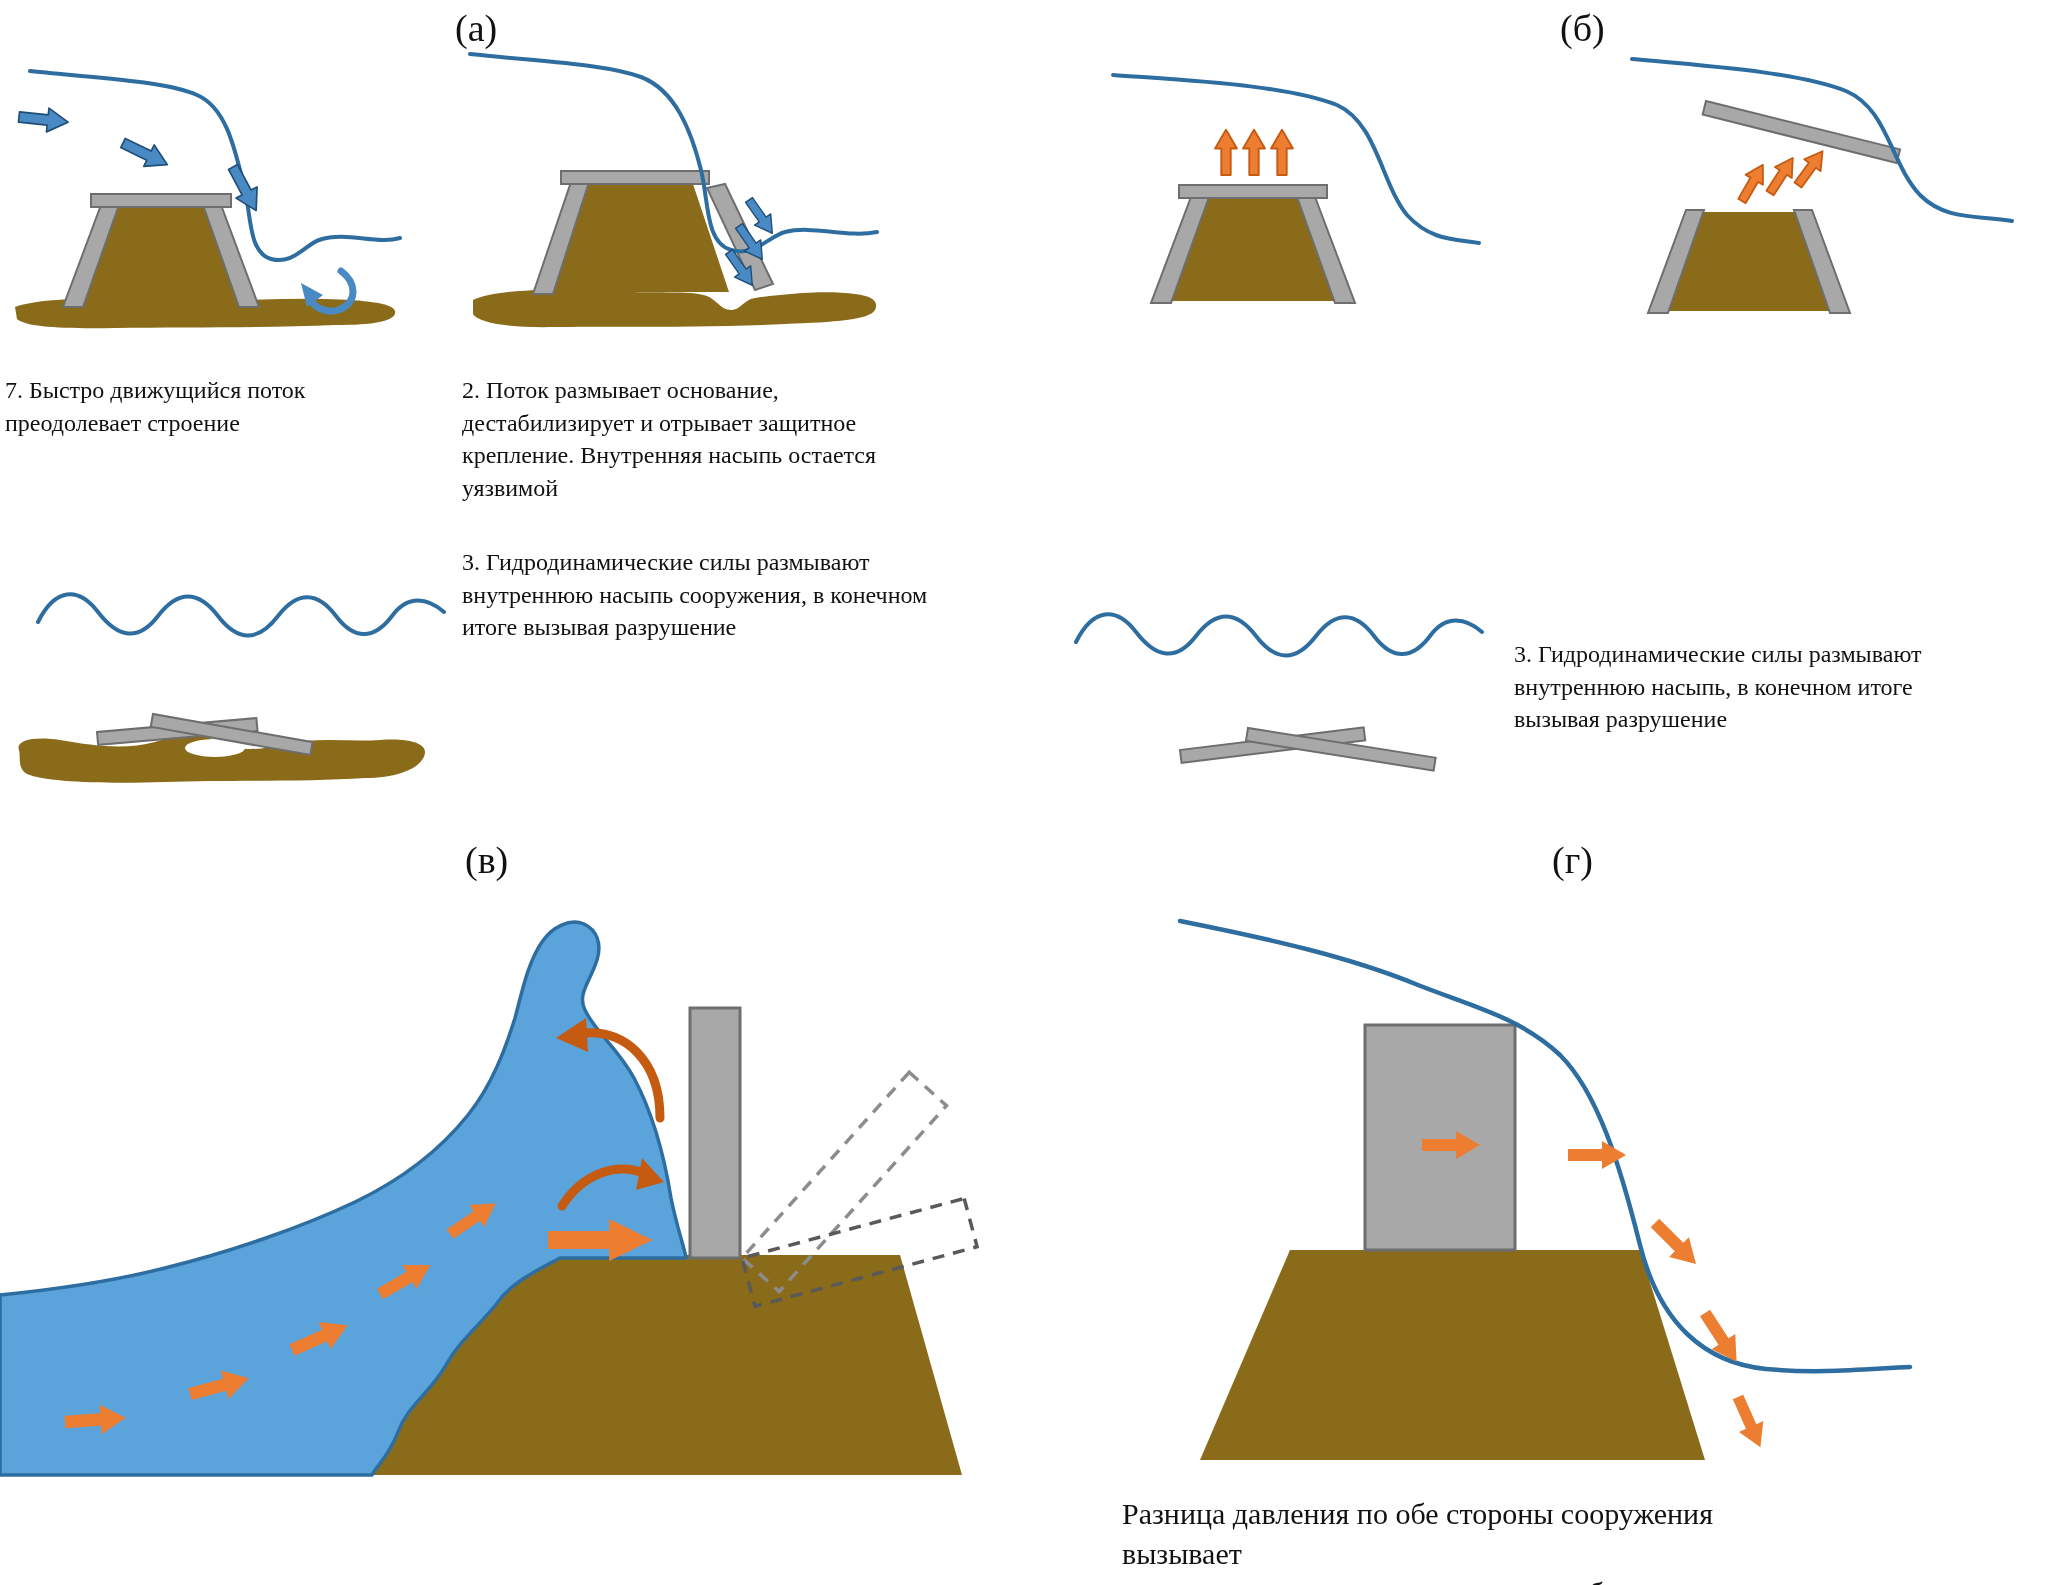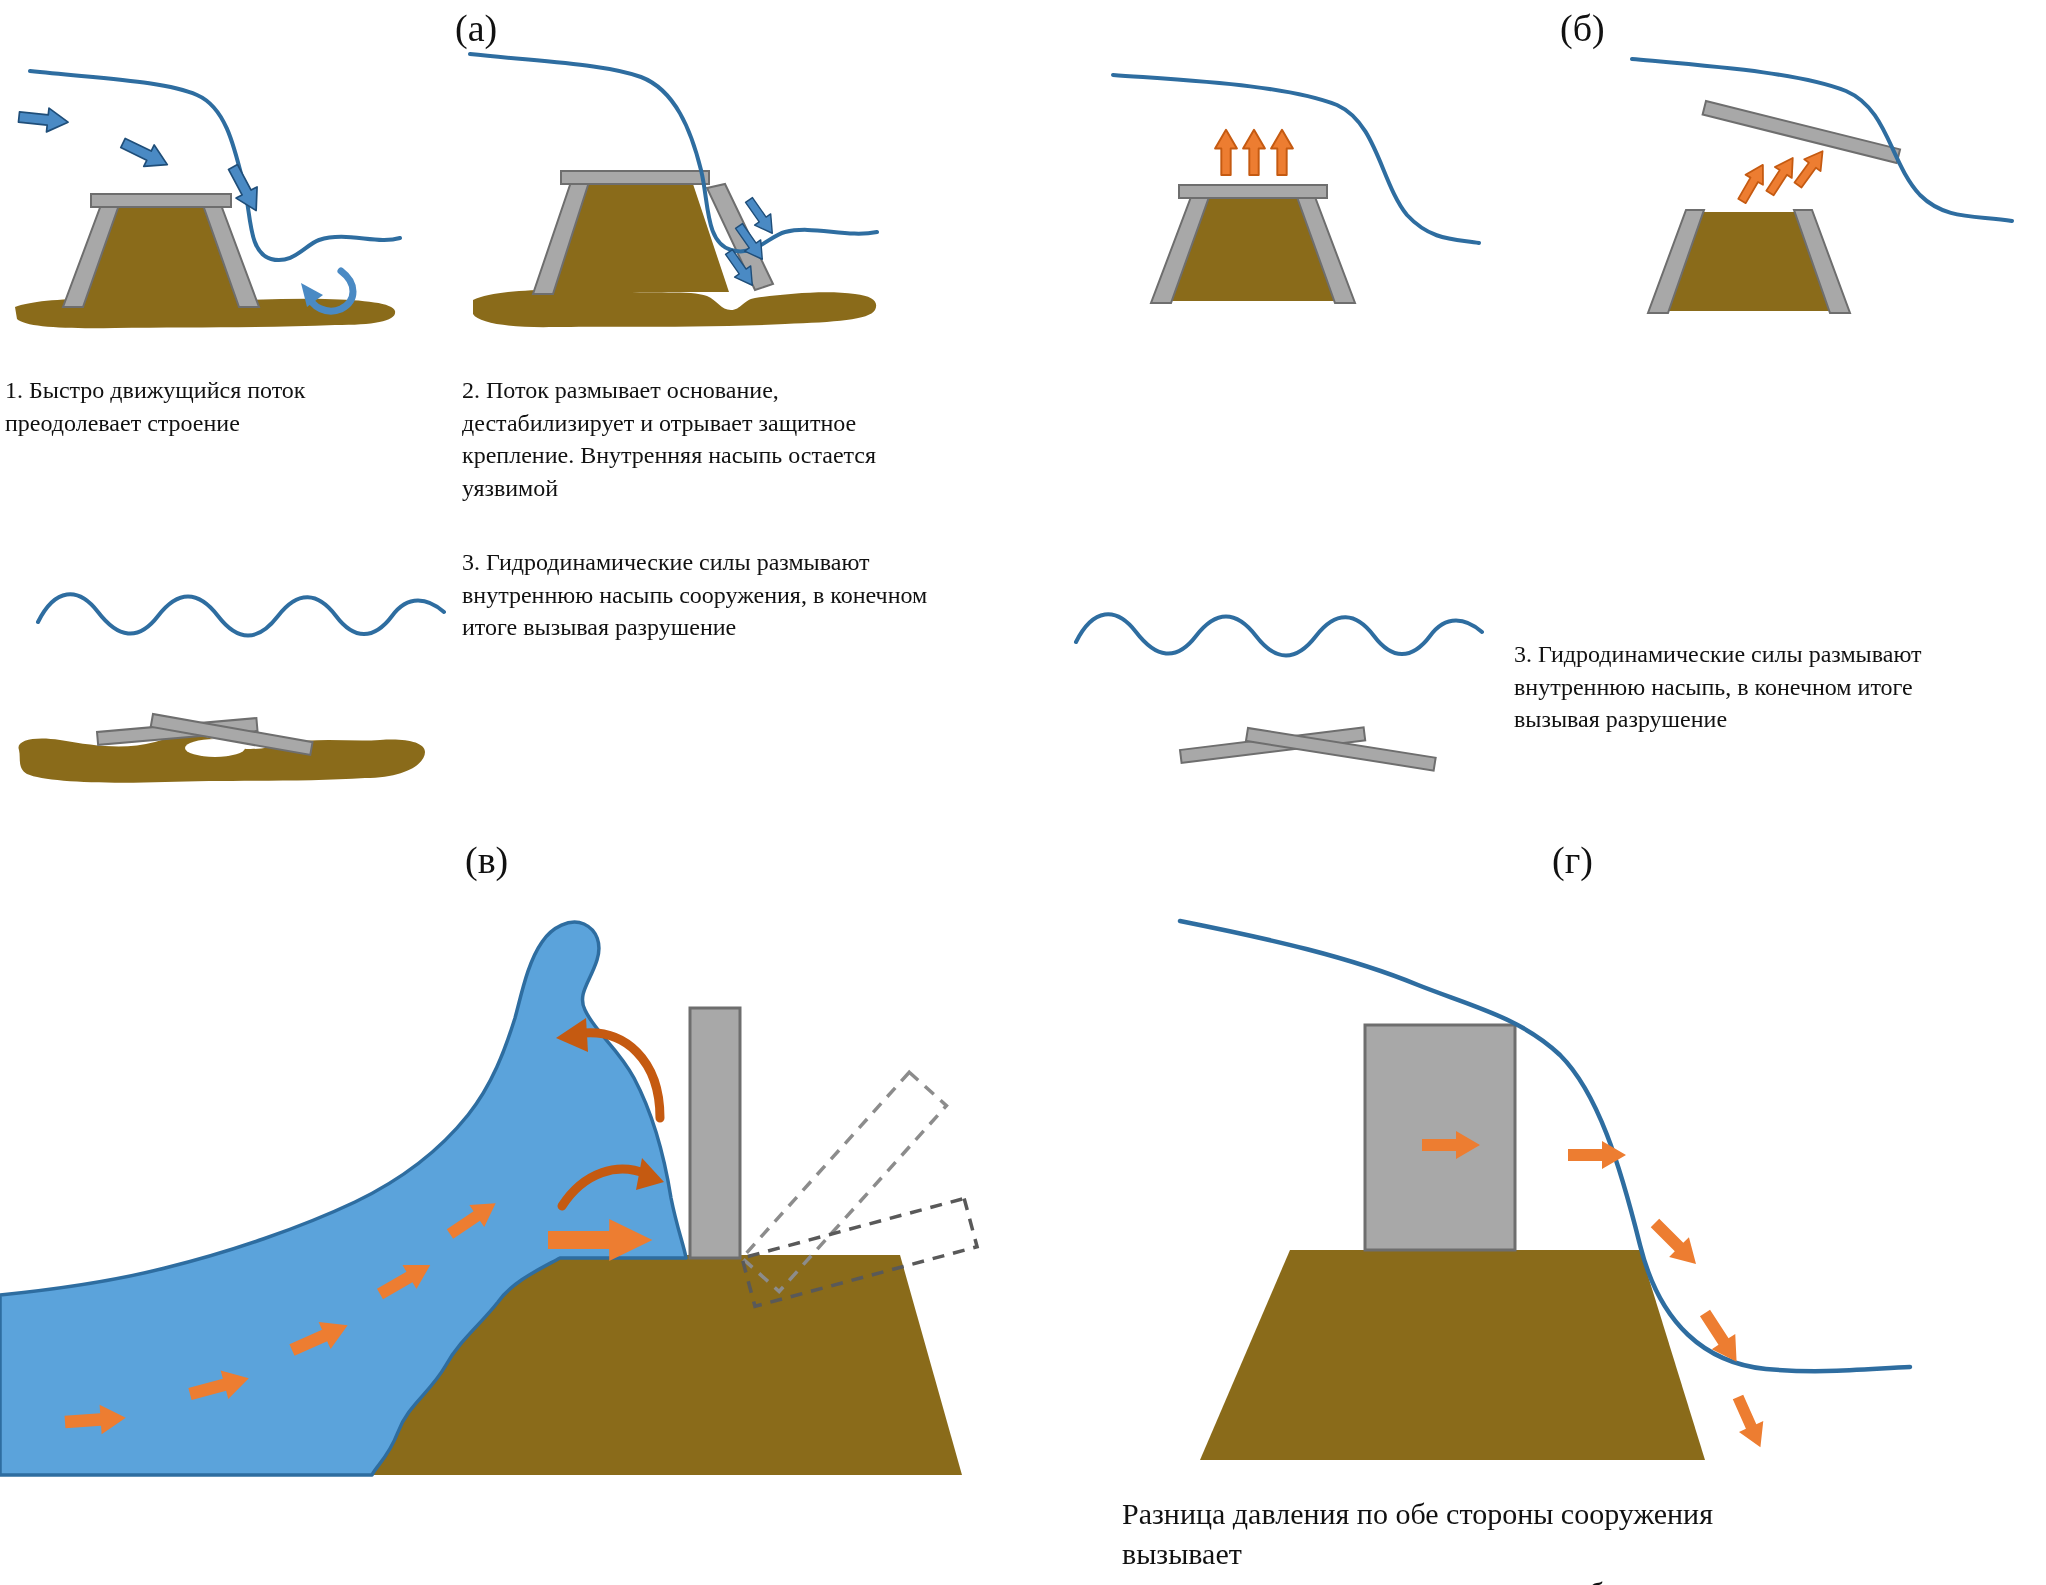--- a/index.html
+++ b/index.html
@@ -53,21 +53,21 @@
     </g>
     <path class="wline" d="M25,16 C100,24 160,26 192,40 C222,53 230,95 240,135 C246,162 244,198 266,204 C288,210 300,190 314,185 C342,176 372,190 395,183"></path>
     <g>
       <use href="#barrow" class="arr-blue" transform="translate(14,62) rotate(6) scale(0.85)"></use>
       <use href="#barrow" class="arr-blue" transform="translate(118,88) rotate(26) scale(0.85)"></use>
       <use href="#barrow" class="arr-blue" transform="translate(228,112) rotate(62) scale(0.85)"></use>
       <path class="curve-blue" d="M336,216 C352,228 352,246 336,254 C322,260 306,252 304,240"></path>
       <polygon class="curve-blue-head" points="296,228 318,240 302,252"></polygon>
     </g>
   </svg>
-  <div class="caption" style="left:5px;top:374px;width:340px">1. Быстро движущийся поток
+  <div class="caption" style="left:5px;top:374px;width:340px">7. Быстро движущийся поток
 преодолевает строение</div>
 
   <svg class="draw" style="left:455px;top:42px" width="430" height="315" viewBox="0 0 430 315">
     <path class="brown" d="M18,258 C40,248 90,246 150,249 C200,252 235,248 252,254 C262,258 266,268 276,268 C286,268 288,258 300,256 C330,252 370,248 400,252 C418,254 424,260 420,268 C414,278 380,280 330,282 C250,286 160,284 100,285 C60,286 24,282 18,272 Z"></path>
     <g>
       <polygon class="brown" points="120,142 238,142 274,250 84,250"></polygon>
       <polygon class="slab" points="116,140 134,140 98,252 78,252"></polygon>
       <rect class="slab" x="106" y="129" width="148" height="13"></rect>
       <polygon class="slab" points="252,146 270,142 318,242 300,248"></polygon>
     </g>

